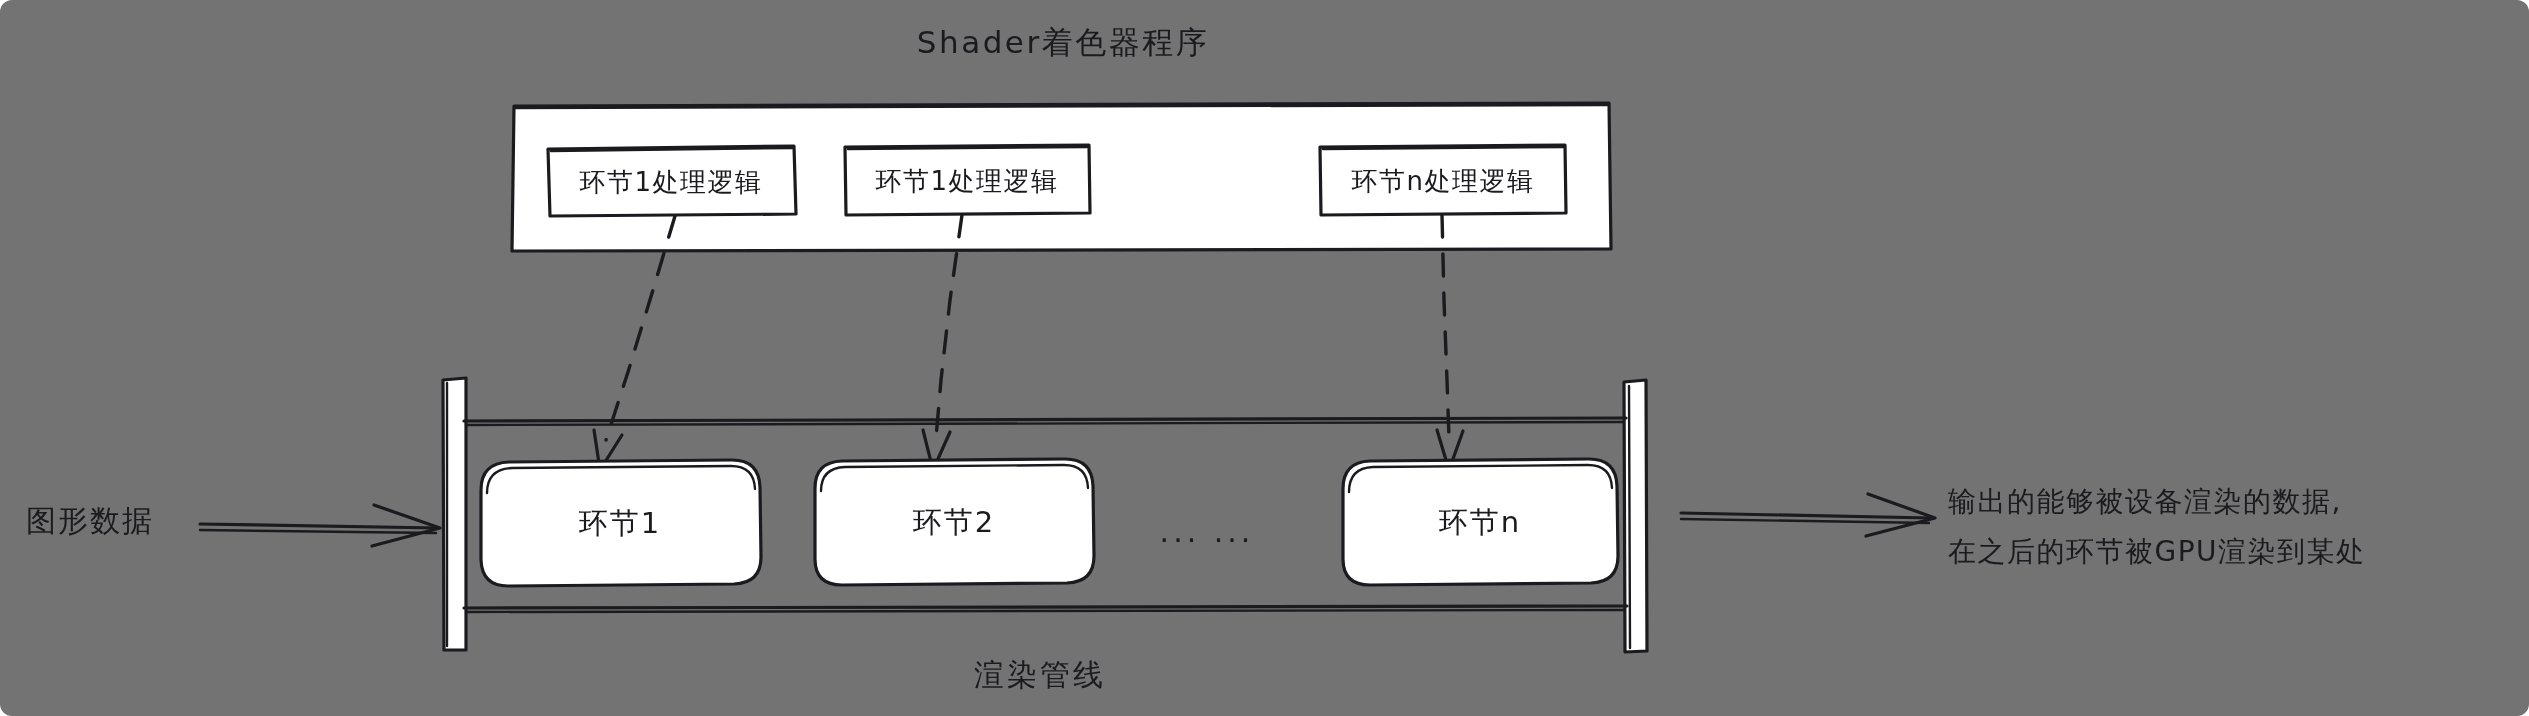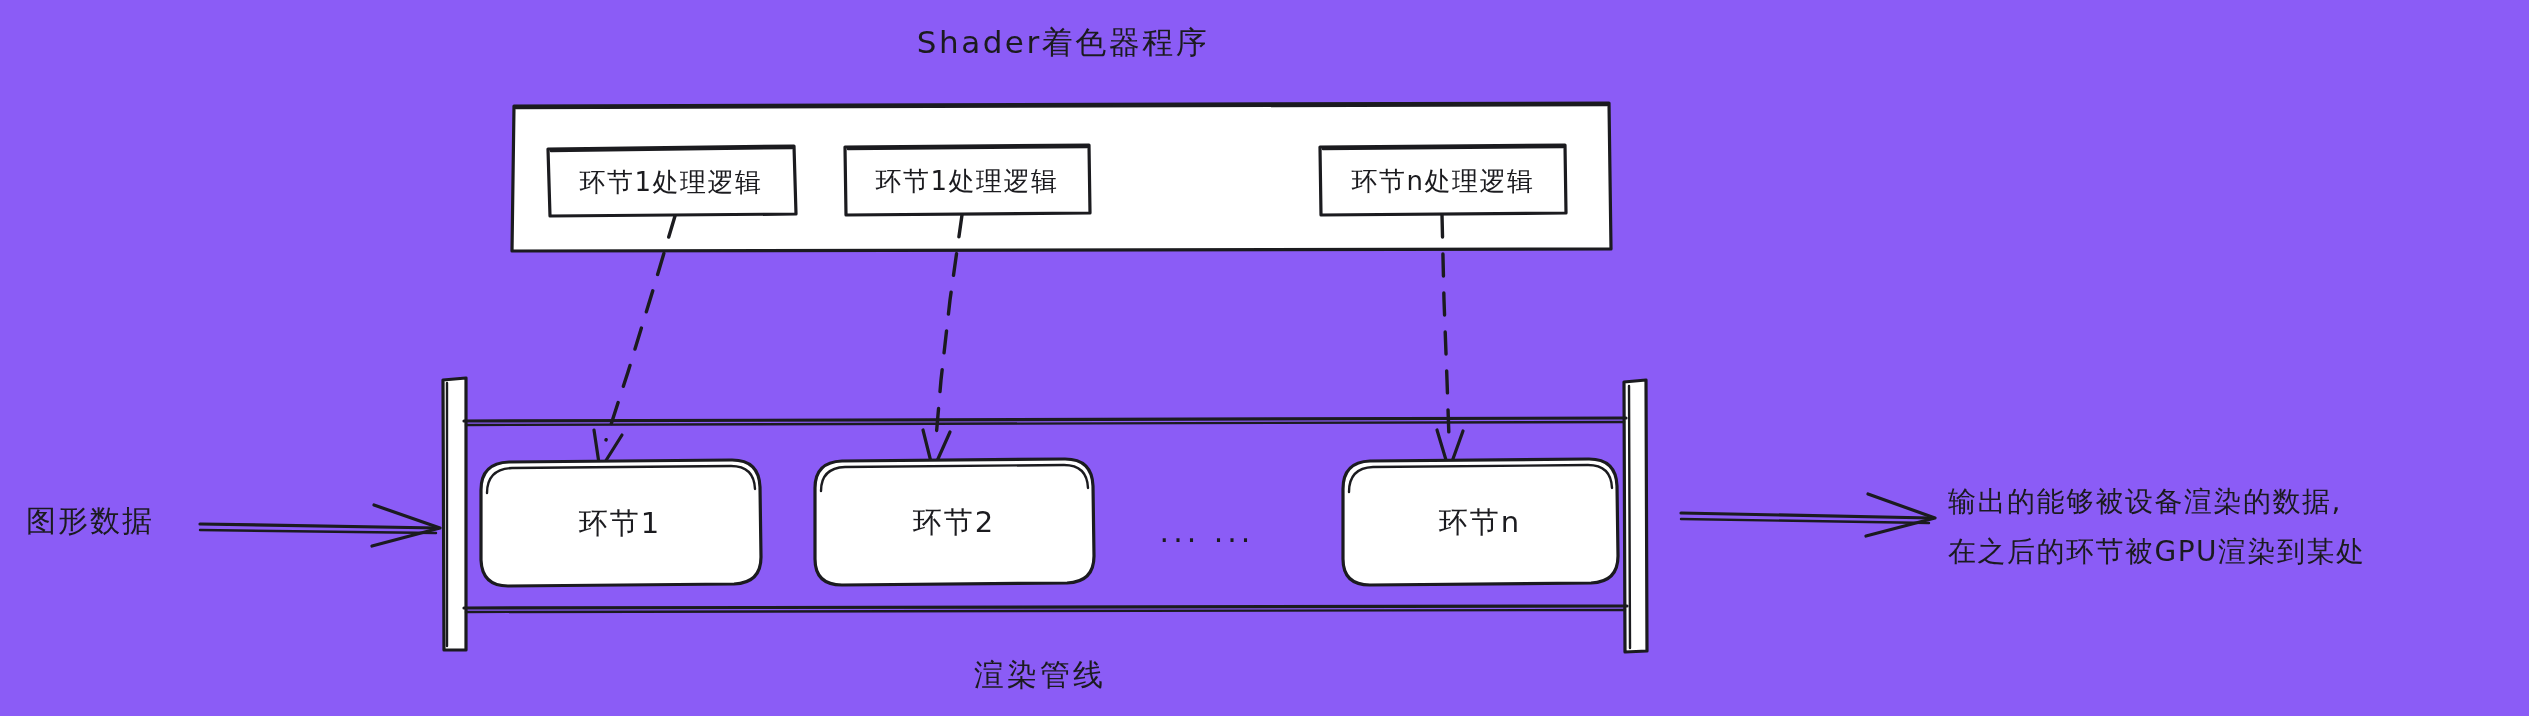--- a/index.html
+++ b/index.html
@@ -4,23 +4,24 @@
 <style>
   html, body {
     margin: 0;
     padding: 0;
     background: #ffffff;
   }
   #canvas {
     position: relative;
     width: 2529px;
     height: 716px;
-    background: #8b5cf6;
+    background: #737373;
     overflow: hidden;
     font-family: "DejaVu Sans", sans-serif;
+    border-radius: 12px;
   }
   #diagram {
     position: absolute;
     inset: 0;
     width: 2529px;
     height: 716px;
   }
   .sk-text {
     font-family: "DejaVu Sans", sans-serif;
     fill: #1b1b1f;

